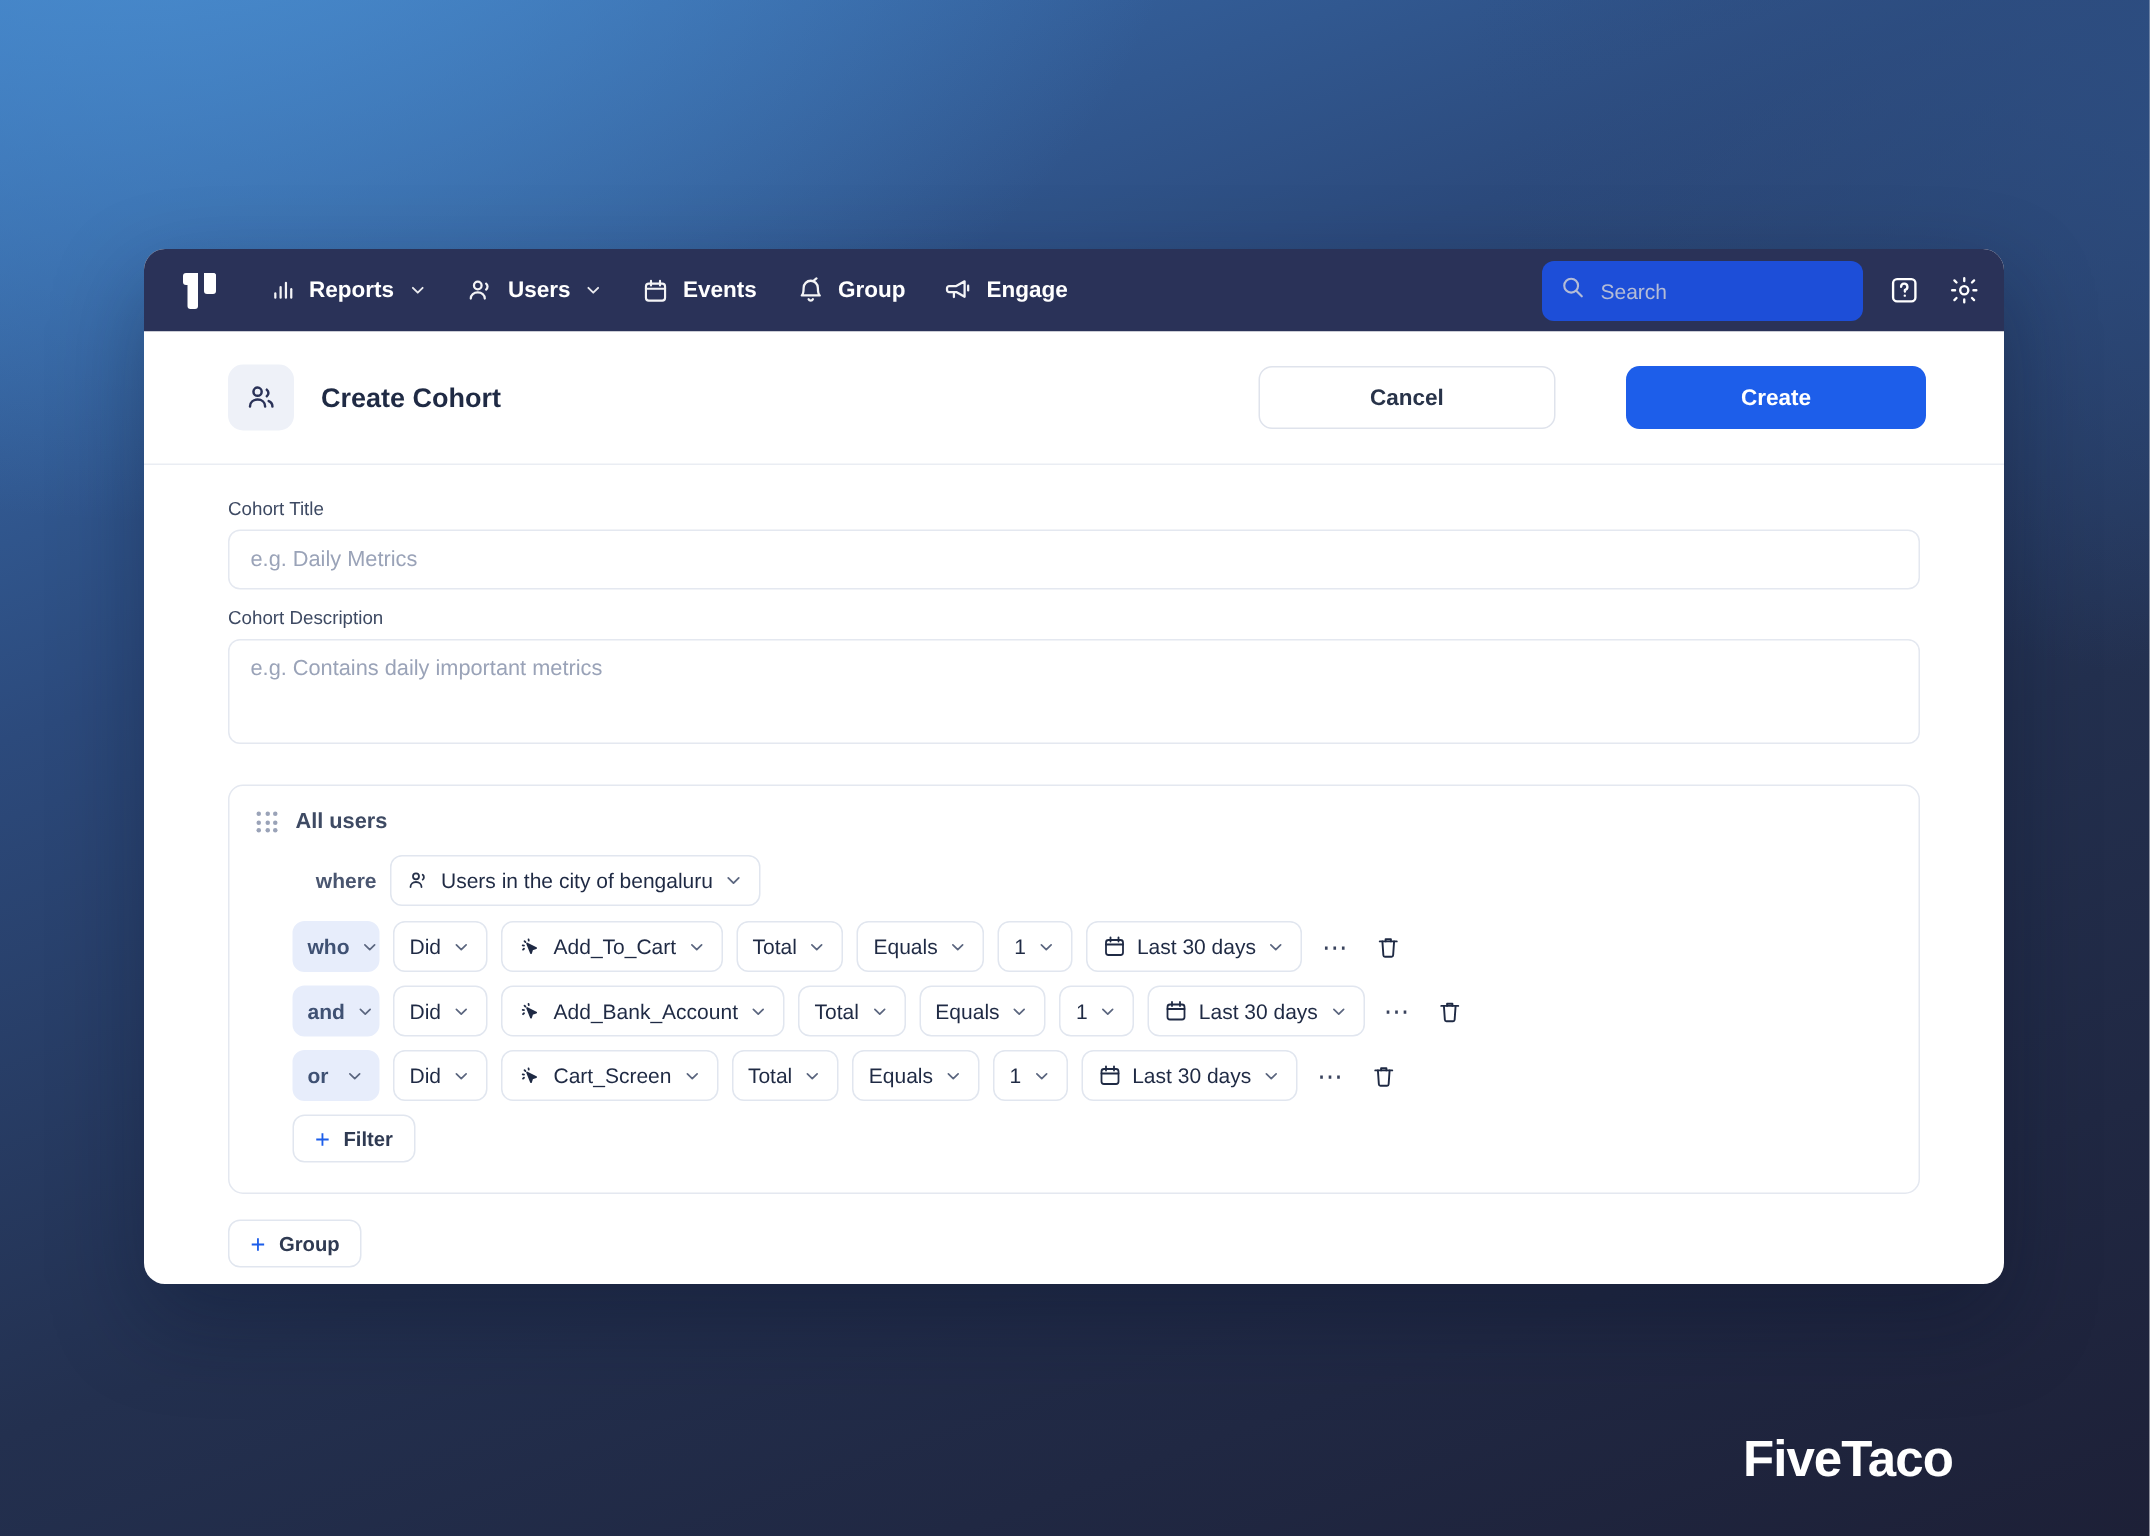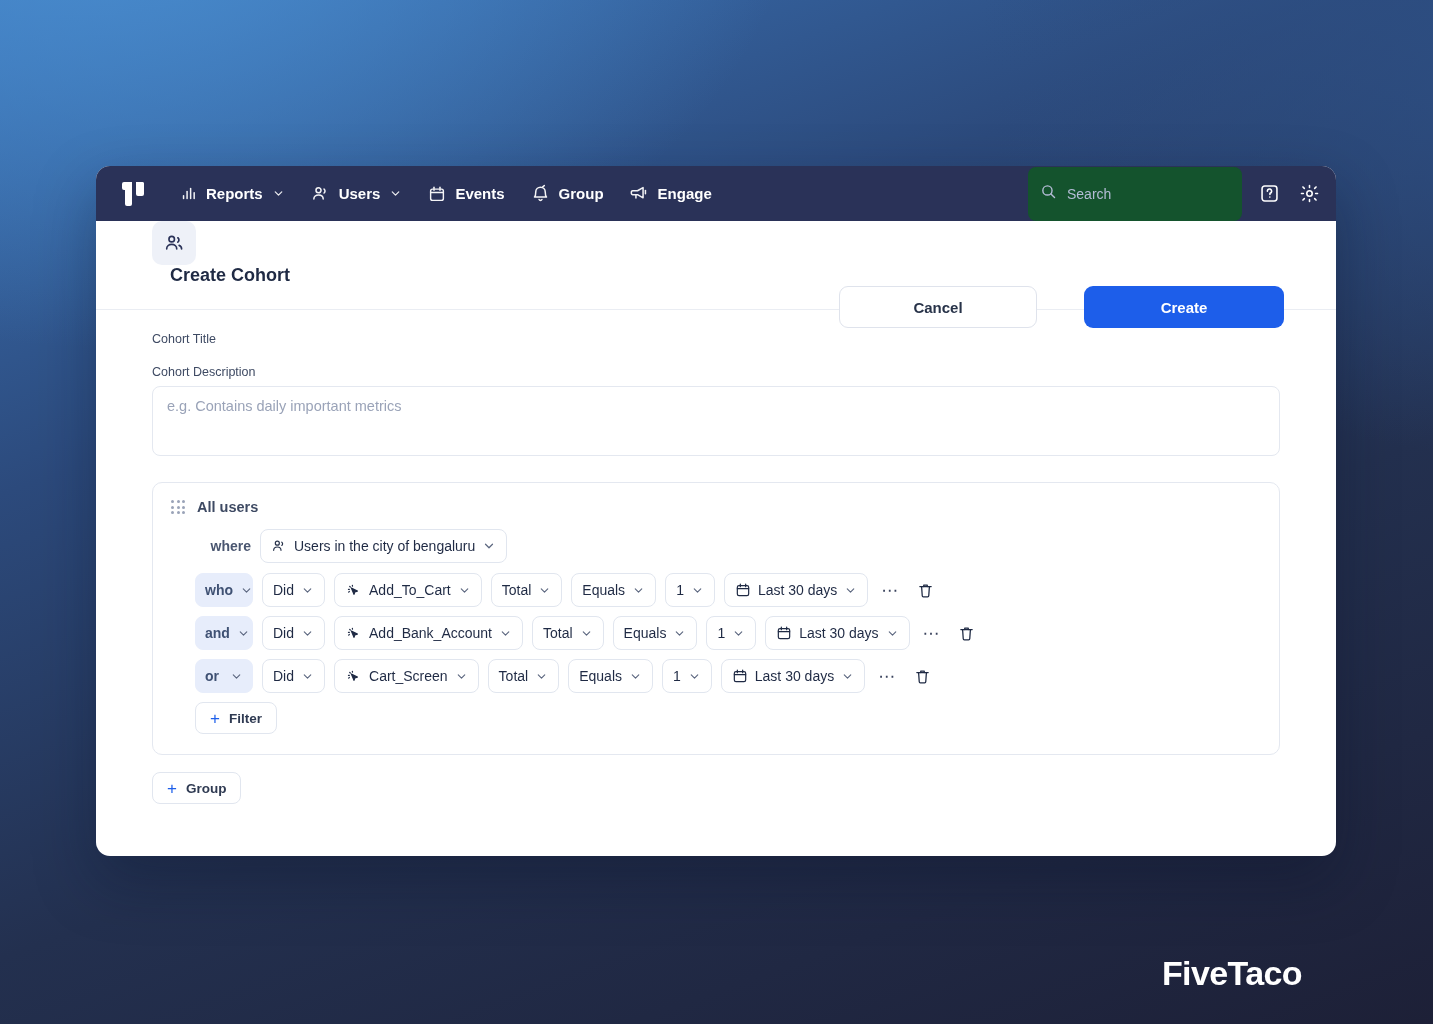--- a/index.html
+++ b/index.html
@@ -42,21 +42,21 @@
   .nav-item {
     display: flex; align-items: center; gap: 9px;
     color: #ffffff; font-size: 15px; font-weight: bold;
     cursor: pointer; white-space: nowrap;
   }
   .nav-item .ic { display: flex; align-items: center; opacity: .95; }
   .nav-item .chev { opacity: .9; display:flex; align-items:center; }
 
   .nav-right { margin-left: auto; display: flex; align-items: center; gap: 14px; }
   .search-box {
-    width: 214px; height: 54px; background: #14532d;
+    width: 214px; height: 40px; background: #1d4ed8;
     border-radius: 8px; display: flex; align-items: center;
     padding: 0 12px; gap: 10px;
   }
   .search-box .ph { color: #b4bcd6; font-size: 14px; }
   .nav-icon-btn { width: 26px; height: 26px; display:flex; align-items:center; justify-content:center; cursor:pointer;}
   .space-pill {
     height: 38px; background: #39416b; border-radius: 8px;
     display: flex; align-items: center; gap: 9px;
     padding: 0 6px 0 10px; cursor: pointer;
   }
@@ -64,24 +64,23 @@
   .space-avatar {
     width: 24px; height: 24px; border-radius: 6px; flex: none;
     background: linear-gradient(150deg, #ff8a2b 0%, #f4551f 100%);
     display:flex; align-items:center; justify-content:center;
     color:#fff; font-size:5px; font-weight:bold; line-height:1.05;
     text-align:center; overflow:hidden;
   }
 
   
   .page-header {
-    height: 89px; display: flex; align-items: flex-start;
+    height: 89px; display: flex; align-items: center;
     padding: 0 52px 0 56px; border-bottom: 1px solid #eaedf3;
     background: #fff;
-    flex-direction: column;
   }
   .page-icon {
     width: 44px; height: 44px; border-radius: 10px; background: #eef1f8;
     display: flex; align-items: center; justify-content: center; flex: none;
   }
   .page-title { margin-left: 18px; font-size: 18px; font-weight: bold; color: #1f2a44; }
   .header-actions { margin-left: auto; display: flex; align-items: center; gap: 15px; }
   .btn-cancel {
     width: 198px; height: 42px; border: 1px solid #dfe3ec; border-radius: 9px;
     background: #fff; color: #283349; font-size: 15px; font-weight: bold; cursor: pointer;
@@ -282,20 +281,21 @@
     <div class="page-title">Create Cohort</div>
     <div class="header-actions">
       <button class="btn-cancel">Cancel</button>
       <button class="btn-create">Create</button>
     </div>
   </div>
 
   <div class="page-body">
 
     <div class="field-label">Cohort Title</div>
+    <input class="text-input" placeholder="e.g. Daily Metrics" value="" style="">
     <div class="gap-12"></div>
 
     <div class="field-label">Cohort Description</div>
     <textarea class="text-area" placeholder="e.g. Contains daily important metrics" style=""></textarea>
     <div class="gap-20"></div>
 
     
     <div class="group-card">
 
       <div class="group-head">

